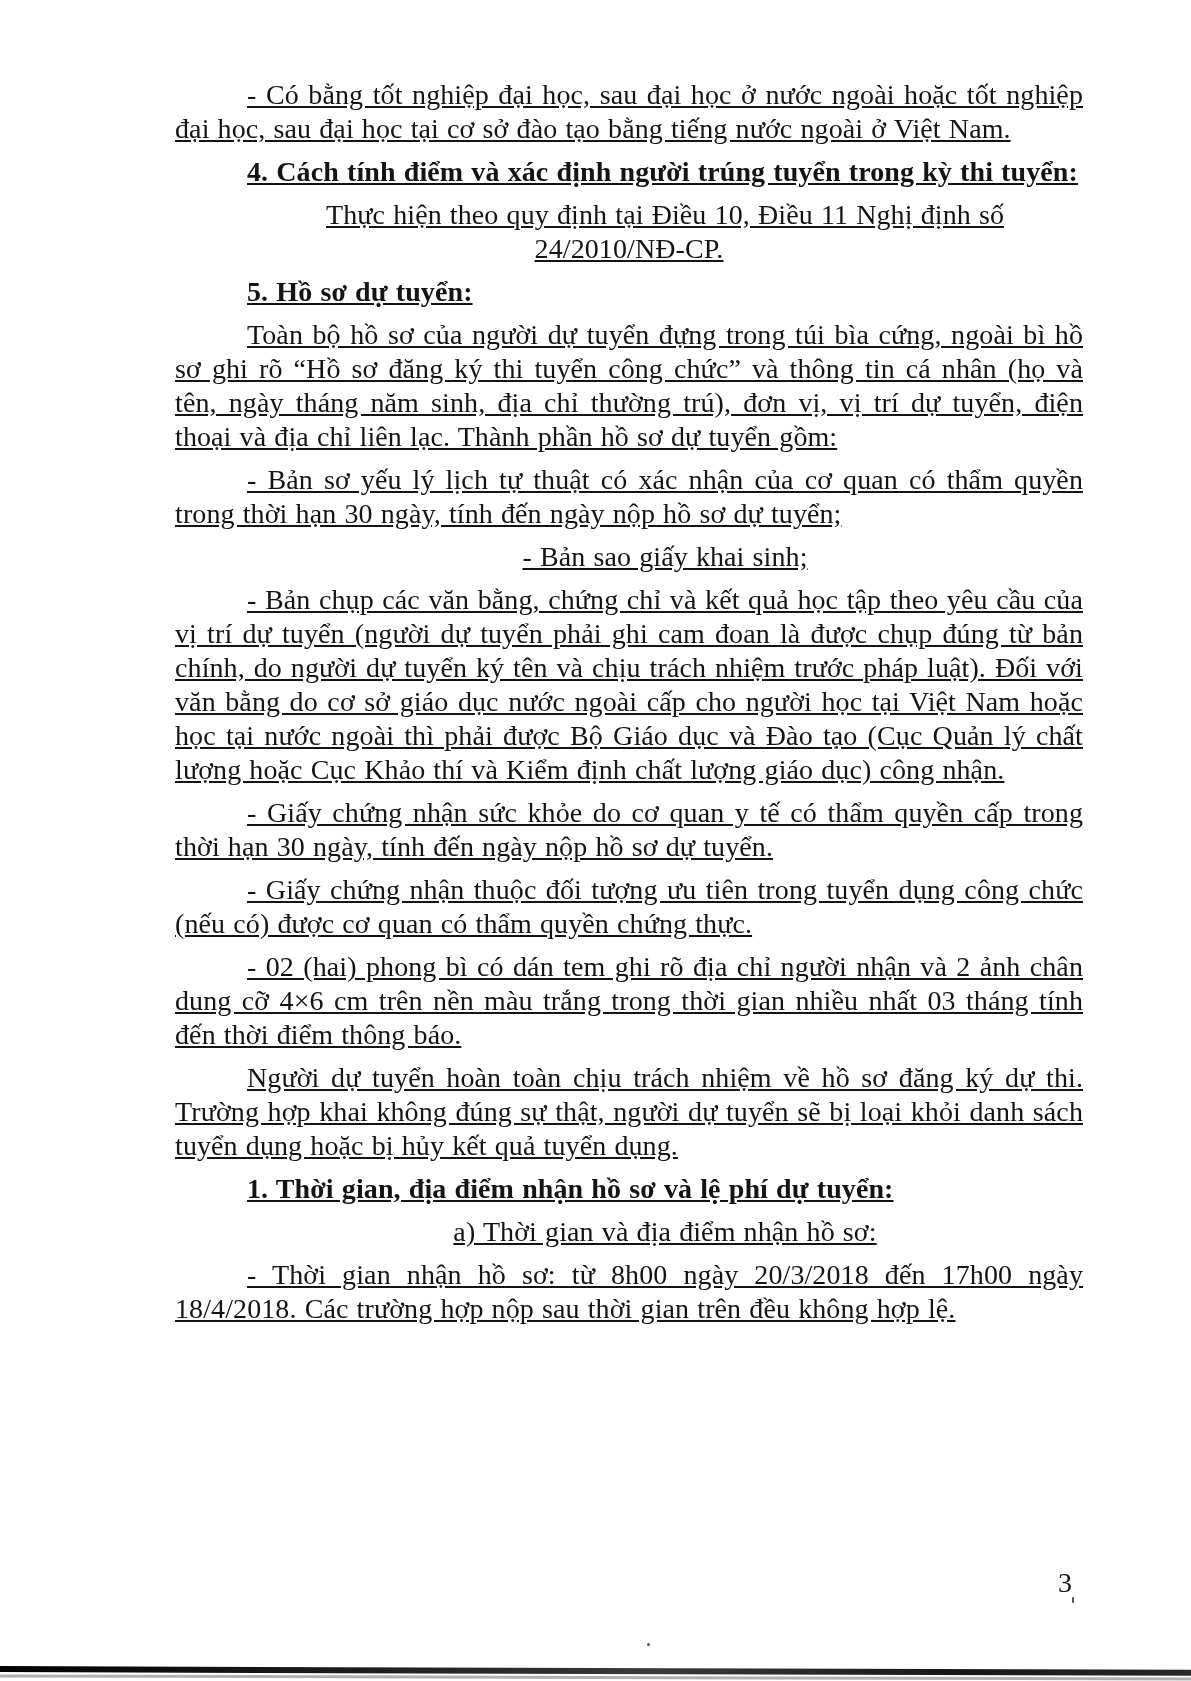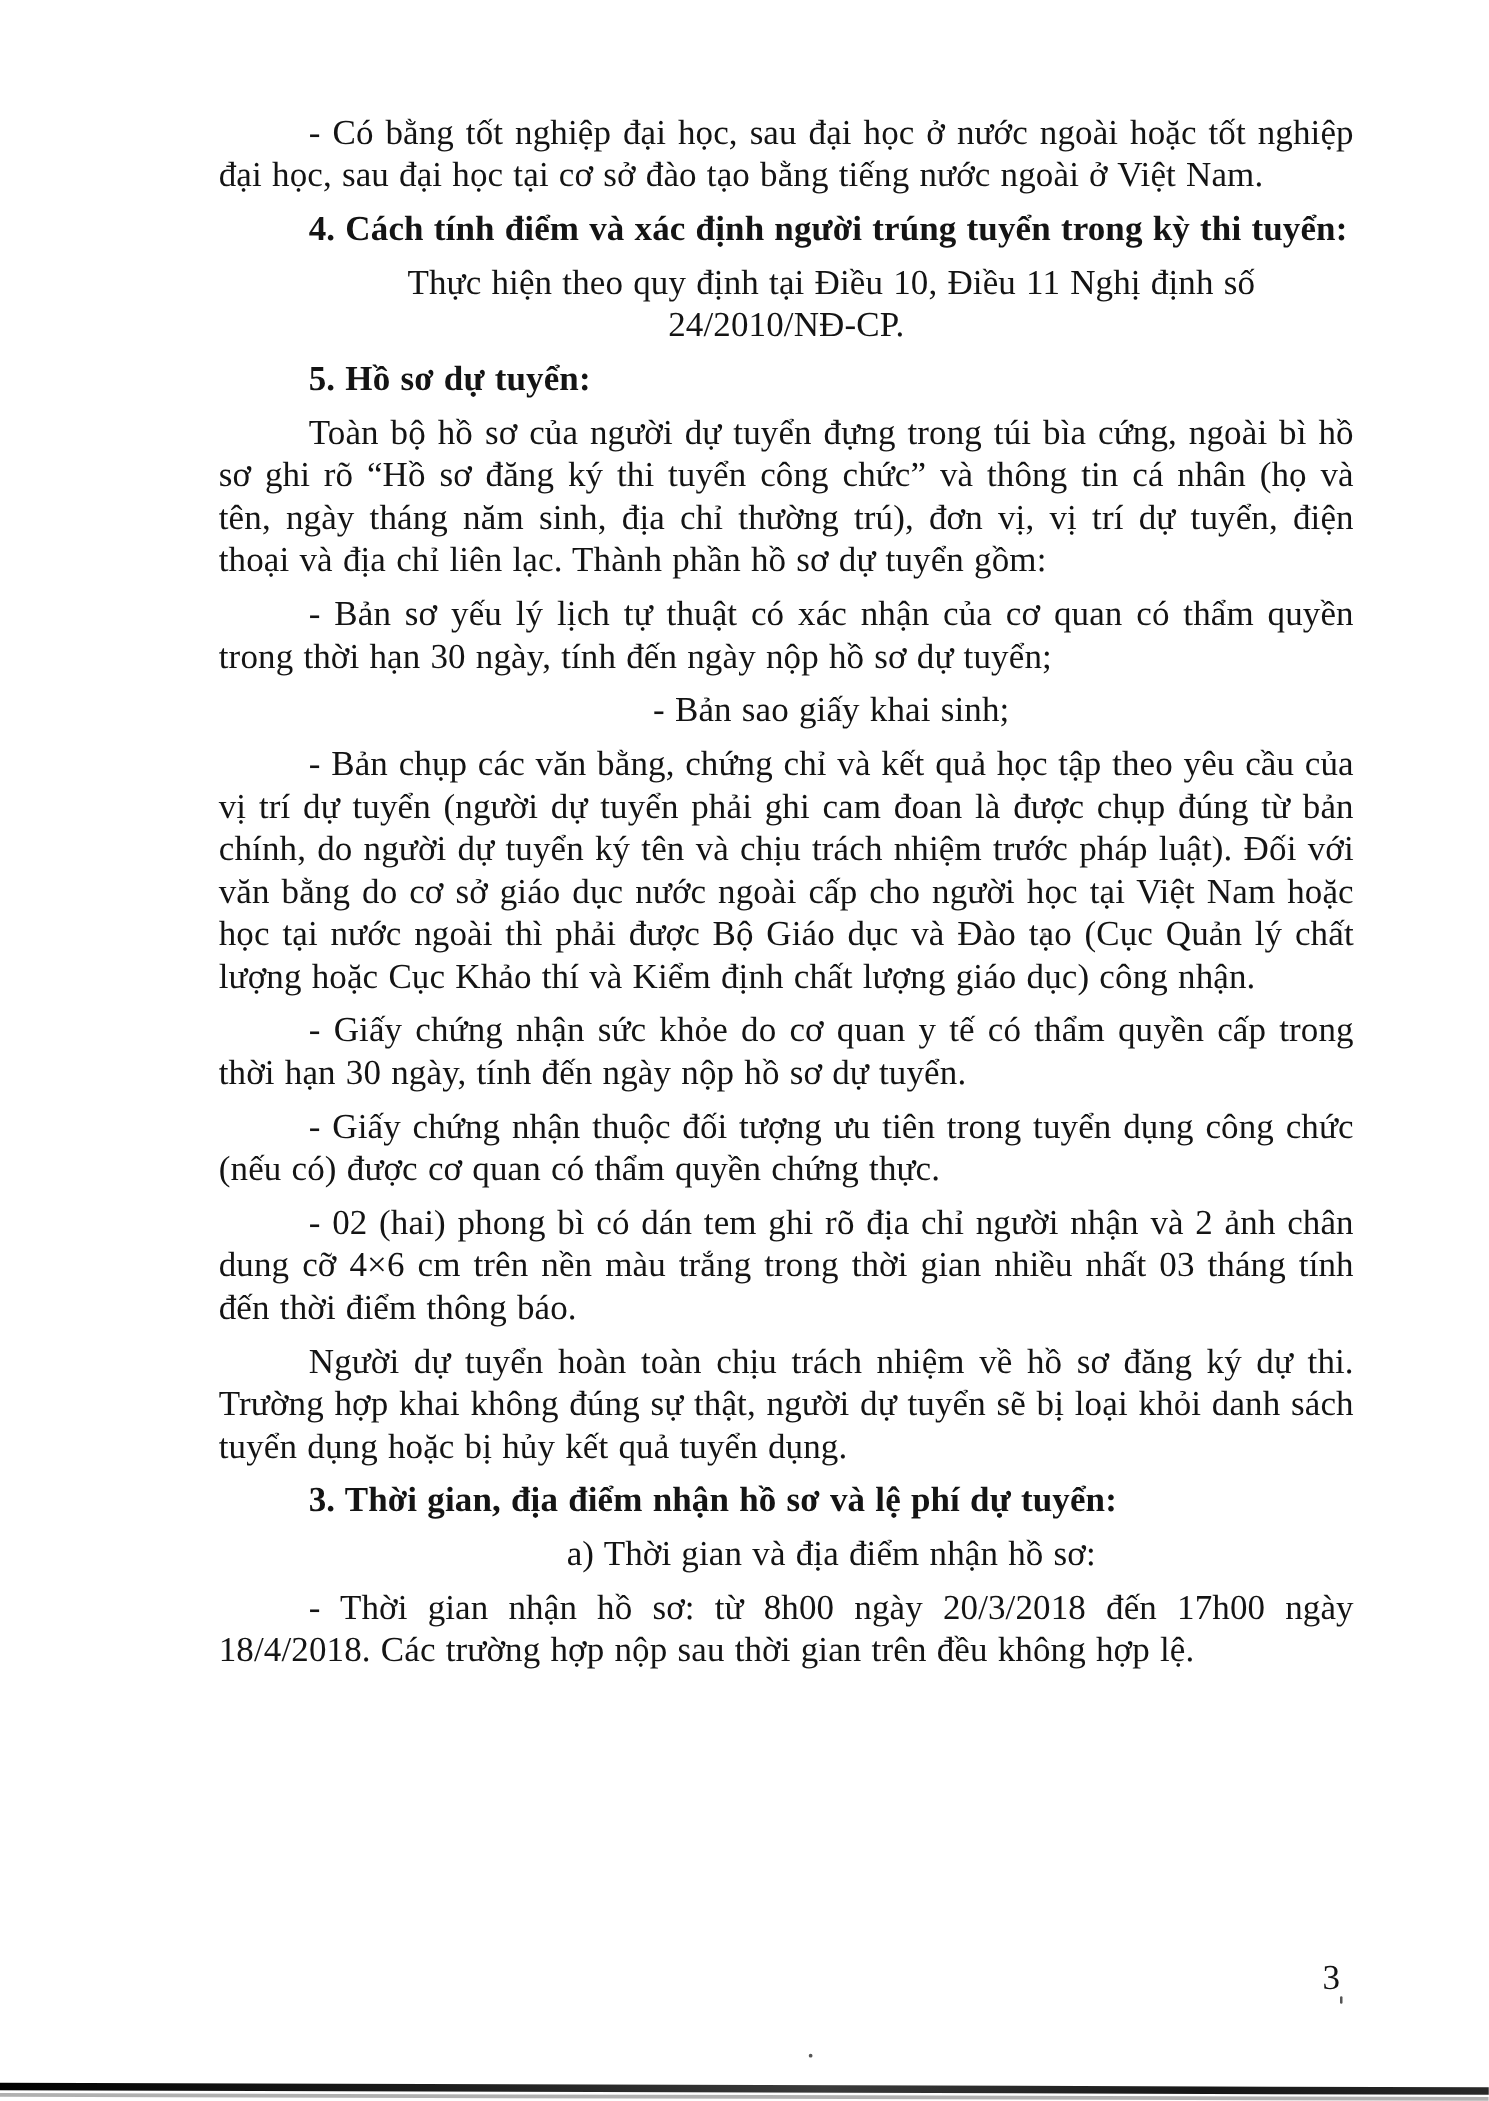--- a/index.html
+++ b/index.html
@@ -11,22 +11,23 @@
     position: relative;
     width: 1191px;
     height: 1681px;
     overflow: hidden;
     font-family: "Liberation Serif", "DejaVu Serif", serif;
     color: #141414;
   }
   .doc-body {
     position: absolute;
     left: 175px;
-    top: 90px;
+    top: 78px;
     width: 908px;
+    text-decoration: underline;
   }
   .doc-body p {
     margin: 9px 0 0 0;
     font-size: 28px;
     line-height: 34px;
     text-align: justify;
     text-indent: 72px;
     letter-spacing: 0.1px;
     word-spacing: 1px;
   }
@@ -81,21 +82,21 @@
   <p class="single">Thực hiện theo quy định tại Điều 10, Điều 11 Nghị định số 24/2010/NĐ-CP.</p>
   <p class="heading">5. Hồ sơ dự tuyển:</p>
   <p>Toàn bộ hồ sơ của người dự tuyển đựng trong túi bìa cứng, ngoài bì hồ sơ ghi rõ “Hồ sơ đăng ký thi tuyển công chức” và thông tin cá nhân (họ và tên, ngày tháng năm sinh, địa chỉ thường trú), đơn vị, vị trí dự tuyển, điện thoại và địa chỉ liên lạc. Thành phần hồ sơ dự tuyển gồm:</p>
   <p>- Bản sơ yếu lý lịch tự thuật có xác nhận của cơ quan có thẩm quyền trong thời hạn 30 ngày, tính đến ngày nộp hồ sơ dự tuyển;</p>
   <p class="single">- Bản sao giấy khai sinh;</p>
   <p>- Bản chụp các văn bằng, chứng chỉ và kết quả học tập theo yêu cầu của vị trí dự tuyển (người dự tuyển phải ghi cam đoan là được chụp đúng từ bản chính, do người dự tuyển ký tên và chịu trách nhiệm trước pháp luật). Đối với văn bằng do cơ sở giáo dục nước ngoài cấp cho người học tại Việt Nam hoặc học tại nước ngoài thì phải được Bộ Giáo dục và Đào tạo (Cục Quản lý chất lượng hoặc Cục Khảo thí và Kiểm định chất lượng giáo dục) công nhận.</p>
   <p>- Giấy chứng nhận sức khỏe do cơ quan y tế có thẩm quyền cấp trong thời hạn 30 ngày, tính đến ngày nộp hồ sơ dự tuyển.</p>
   <p>- Giấy chứng nhận thuộc đối tượng ưu tiên trong tuyển dụng công chức (nếu có) được cơ quan có thẩm quyền chứng thực.</p>
   <p>- 02 (hai) phong bì có dán tem ghi rõ địa chỉ người nhận và 2 ảnh chân dung cỡ 4×6 cm trên nền màu trắng trong thời gian nhiều nhất 03 tháng tính đến thời điểm thông báo.</p>
   <p>Người dự tuyển hoàn toàn chịu trách nhiệm về hồ sơ đăng ký dự thi. Trường hợp khai không đúng sự thật, người dự tuyển sẽ bị loại khỏi danh sách tuyển dụng hoặc bị hủy kết quả tuyển dụng.</p>
-  <p class="heading">3. Thời gian, địa điểm nhận hồ sơ và lệ phí dự tuyển:</p>
+  <p class="heading">1. Thời gian, địa điểm nhận hồ sơ và lệ phí dự tuyển:</p>
   <p class="single">a) Thời gian và địa điểm nhận hồ sơ:</p>
   <p>- Thời gian nhận hồ sơ: từ 8h00 ngày 20/3/2018 đến 17h00 ngày 18/4/2018. Các trường hợp nộp sau thời gian trên đều không hợp lệ.</p>
 </div>
 
 <div class="page-number">3</div>
 
 <div class="scan-band"></div>
 <div class="scan-band-shadow"></div>
 <div class="speck speck-1"></div>
 <div class="speck speck-2"></div>

